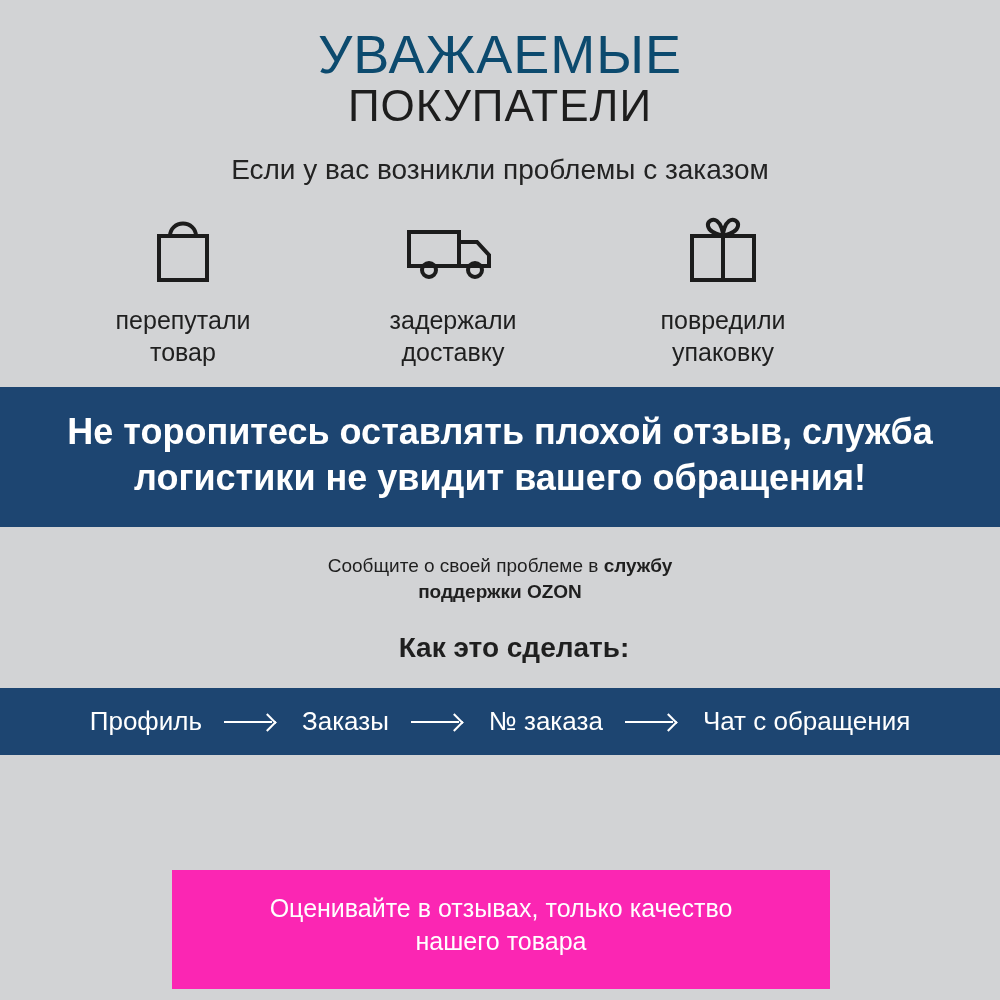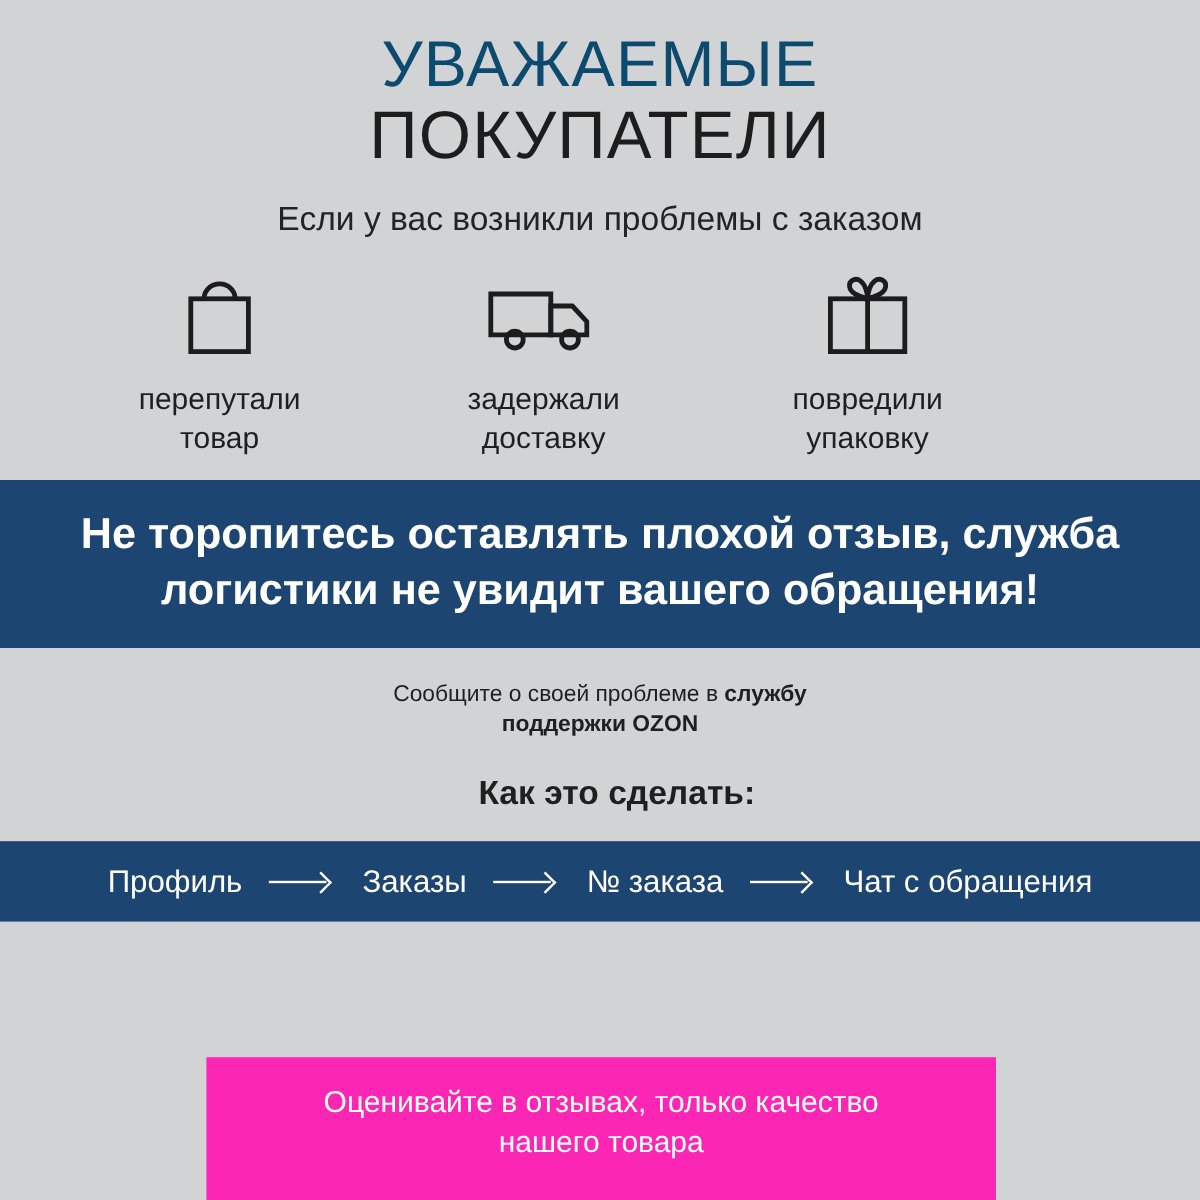--- a/index.html
+++ b/index.html
@@ -29,21 +29,21 @@
     text-align: center;
   }
   .title-line1 {
     font-size: 54px;
     line-height: 1.06;
     letter-spacing: 1px;
     font-weight: 400;
     color: #0c4a6e;
   }
   .title-line2 {
-    font-size: 56px;
+    font-size: 44px;
     line-height: 1.06;
     letter-spacing: 1px;
     font-weight: 400;
     color: #1d1d1d;
   }
   .subtitle {
     margin-top: 24px;
     font-size: 28px;
     font-weight: 400;
     color: #232323;
@@ -143,21 +143,21 @@
     width: 11px; height: 11px;
     border-top: 2px solid #ffffff;
     border-right: 2px solid #ffffff;
     transform: rotate(45deg);
   }
 
   
   .footer-pink {
     position: absolute;
     left: 172px;
-    bottom: 0;
+    bottom: 11px;
     width: 658px;
     background: #fb26b3;
     color: #ffffff;
     text-align: center;
     padding: 22px 20px 30px 20px;
     box-sizing: border-box;
   }
   .footer-text {
     font-size: 25px;
     line-height: 1.35;

